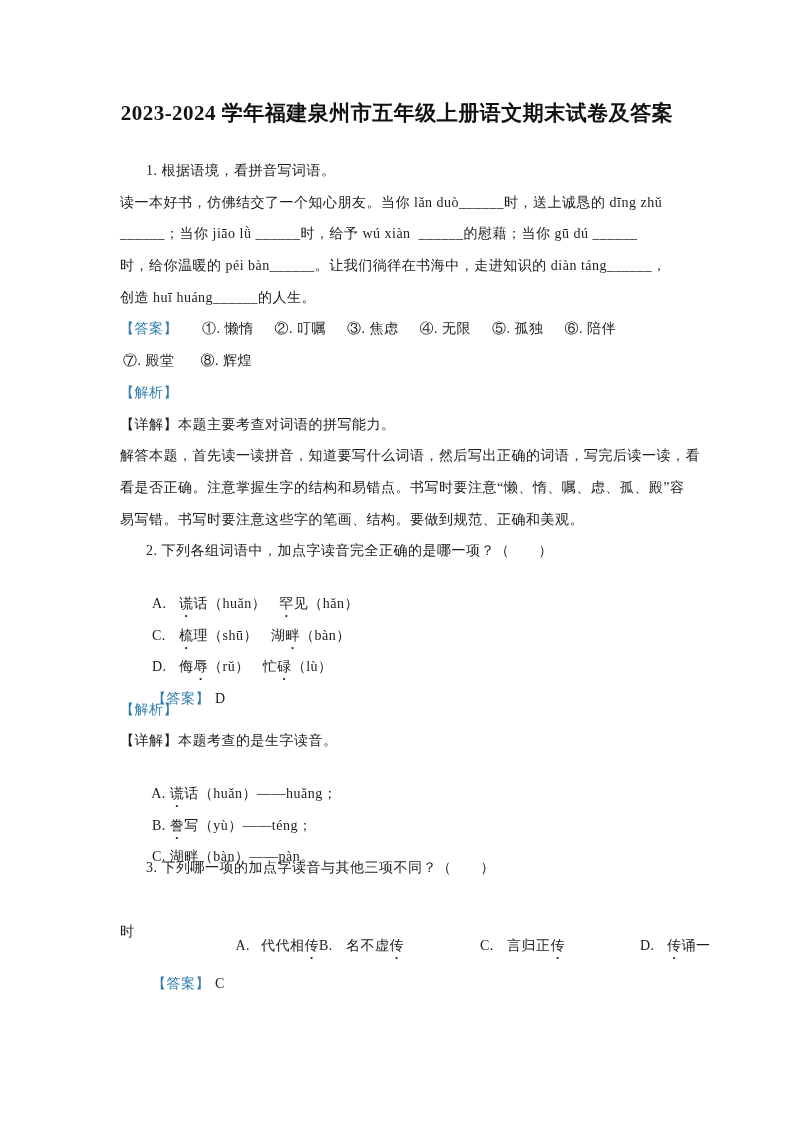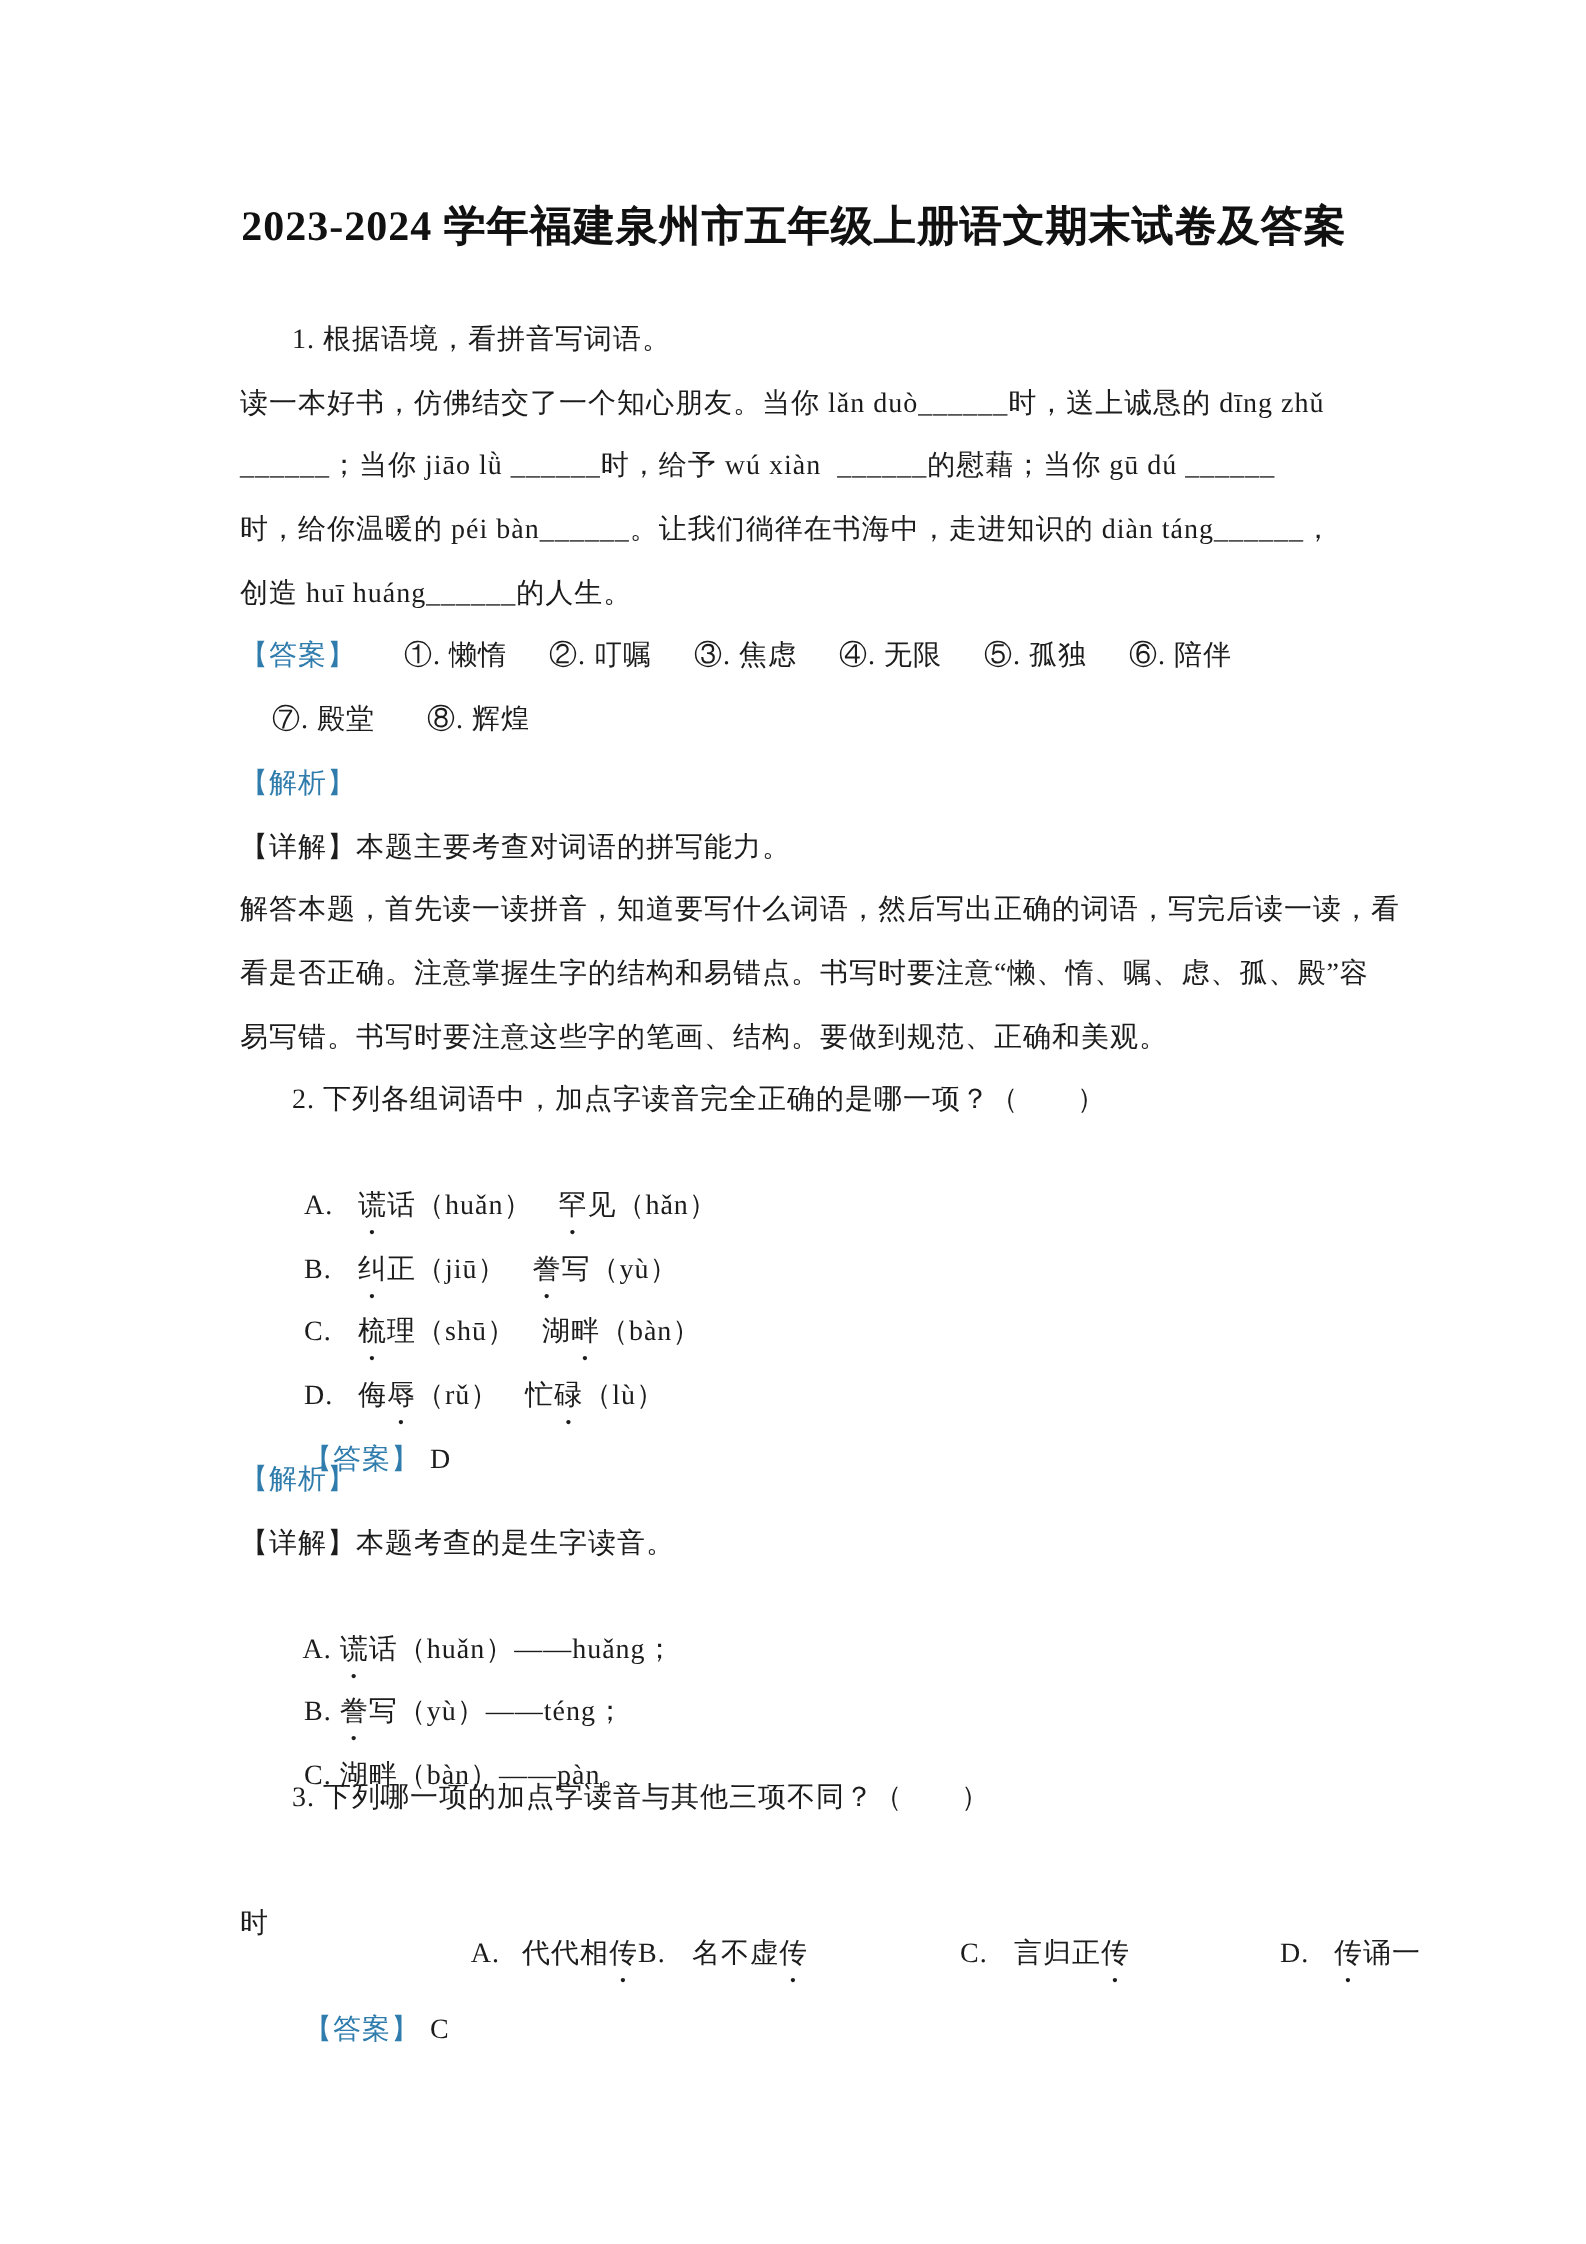--- a/index.html
+++ b/index.html
@@ -14,21 +14,21 @@
     text-align:center; letter-spacing:0.5px; color:#111;
     white-space:nowrap;
   }
   .lines { margin-top:33px; }
   .line { height:31.7px; line-height:21px; white-space:pre; letter-spacing:0.5px; }
   .indent { padding-left:26px; }
   .blue { color:var(--accent,#2f7cad); }
   .row { display:flex; align-items:flex-start; }
   .ans-items { display:flex; margin-left:24px; }
   .ans-items > span { margin-right:21px; }
-  .ans-items2 { display:flex; margin-left:16px; }
+  .ans-items2 { display:flex; margin-left:3px; }
   .ans-items2 > span { margin-right:26px; }
   .ans-letter { margin-left:5px; }
   .opt-label { display:inline-block; min-width:16px; margin-right:11px; }
   .w2gap { margin-left:13px; }
   .em-dot { position:relative; display:inline-block; }
   .em-dot::after {
     content:"•"; position:absolute; left:50%; bottom:-7px;
     transform:translateX(-50%); font-size:9px; line-height:1; color:#1c1c1c;
   }
   .q3opt { display:inline-block; }
@@ -75,23 +75,20 @@
       <div class="line">解答本题，首先读一读拼音，知道要写什么词语，然后写出正确的词语，写完后读一读，看</div>
       <div class="line">看是否正确。注意掌握生字的结构和易错点。书写时要注意“懒、惰、嘱、虑、孤、殿”容</div>
       <div class="line">易写错。书写时要注意这些字的笔画、结构。要做到规范、正确和美观。</div>
 
       <div class="line indent">2. 下列各组词语中，加点字读音完全正确的是哪一项？（　　）</div>
 
       <div class="line">
         <span class="opt-label">A.</span><span></span><span class="em-dot">谎</span><span>话（huǎn）</span><span class="w2gap"></span><span class="em-dot">罕</span><span>见（hǎn）</span>
       </div>
       <div class="line">
-        <span class="opt-label">B.</span><span></span><span class="em-dot">纠</span><span>正（jiū）</span><span class="w2gap"></span><span class="em-dot">誊</span><span>写（yù）</span>
-      </div>
-      <div class="line">
         <span class="opt-label">C.</span><span></span><span class="em-dot">梳</span><span>理（shū）</span><span class="w2gap">湖</span><span class="em-dot">畔</span><span>（bàn）</span>
       </div>
       <div class="line">
         <span class="opt-label">D.</span><span>侮</span><span class="em-dot">辱</span><span>（rǔ）</span><span class="w2gap">忙</span><span class="em-dot">碌</span><span>（lù）</span>
       </div>
 
       <div class="line">
         <span class="blue">【答案】</span><span class="ans-letter">D</span>
       </div>
       <div class="line blue">【解析】</div>

